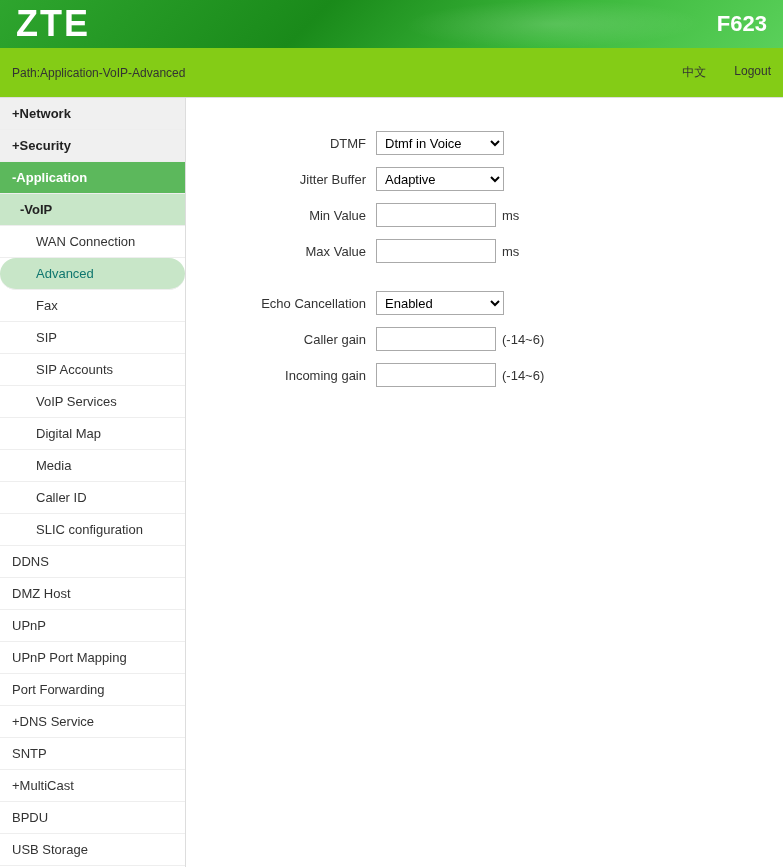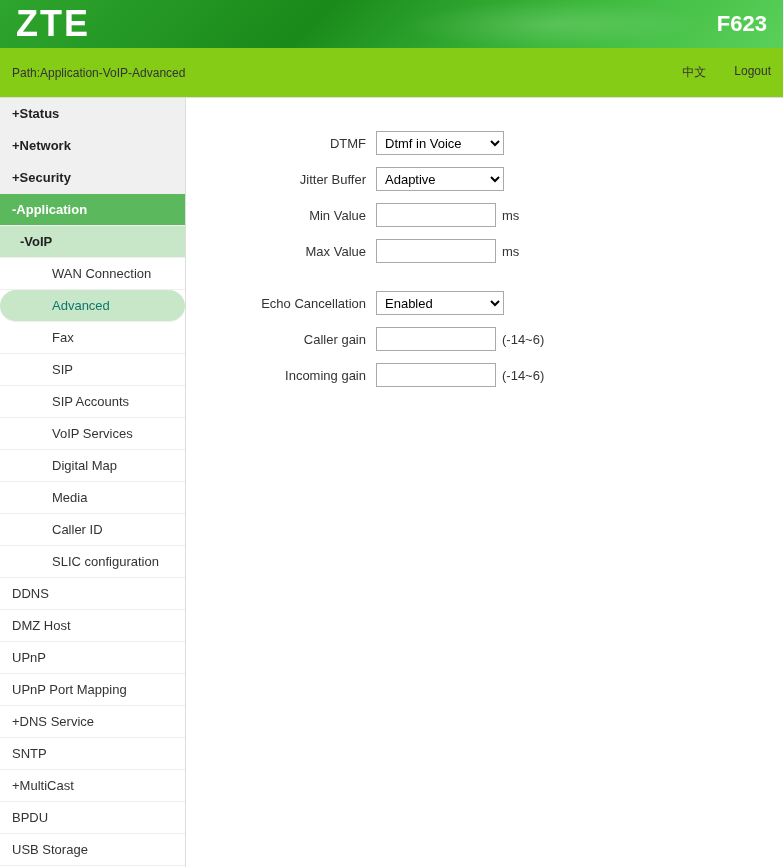--- a/index.html
+++ b/index.html
@@ -78,21 +78,21 @@
       font-weight: bold;
       color: #222;
     }
     .sidebar-item.subsection {
       padding-left: 20px;
       background: #c8e6c8;
       font-weight: bold;
       color: #222;
     }
     .sidebar-item.leaf {
-      padding-left: 52px;
+      padding-left: 36px;
     }
     .sidebar-item.leaf.selected {
       background: #d4edda;
       color: #0f766e;
       border-radius: 16px;
     }
     .sidebar-item.green-active {
       background: #5cb85c;
       color: white;
       font-weight: bold;
@@ -172,23 +172,20 @@
     <a>中文</a>
     <a>Logout</a>
   </div>
 </div>
 
 <div class="layout">
 
   <div class="sidebar">
 
     <div class="sidebar-item section">
-      <span>+Status</span>
-    </div>
-    <div class="sidebar-item section">
       <span>+Network</span>
     </div>
     <div class="sidebar-item section">
       <span>+Security</span>
     </div>
     <div class="sidebar-item green-active">
       <span>-Application</span>
     </div>
     <div class="sidebar-item subsection">
       <span>-VoIP</span>
@@ -227,20 +224,23 @@
       <span>DDNS</span>
     </div>
     <div class="sidebar-item">
       <span>DMZ Host</span>
     </div>
     <div class="sidebar-item">
       <span>UPnP</span>
     </div>
     <div class="sidebar-item">
       <span>UPnP Port Mapping</span>
+    </div>
+    <div class="sidebar-item">
+      <span>Port Forwarding</span>
     </div>
     <div class="sidebar-item">
       <span>+DNS Service</span>
     </div>
     <div class="sidebar-item">
       <span>SNTP</span>
     </div>
     <div class="sidebar-item">
       <span>+MultiCast</span>
     </div>

